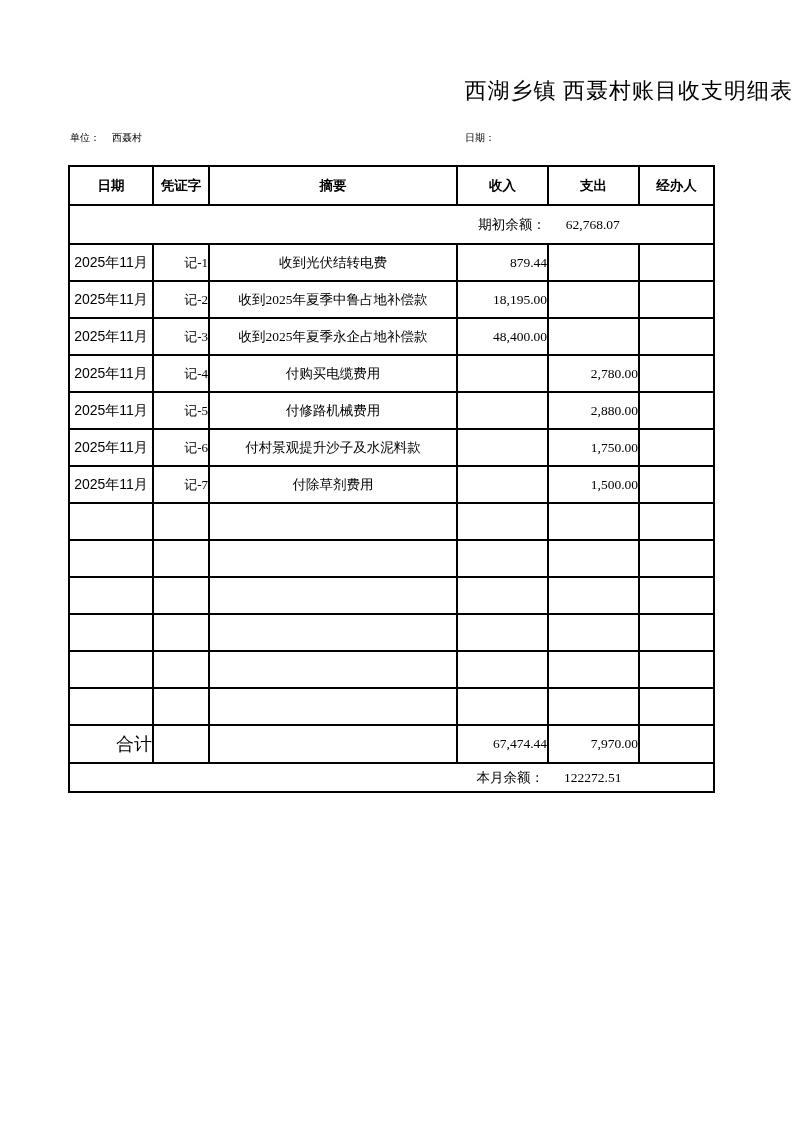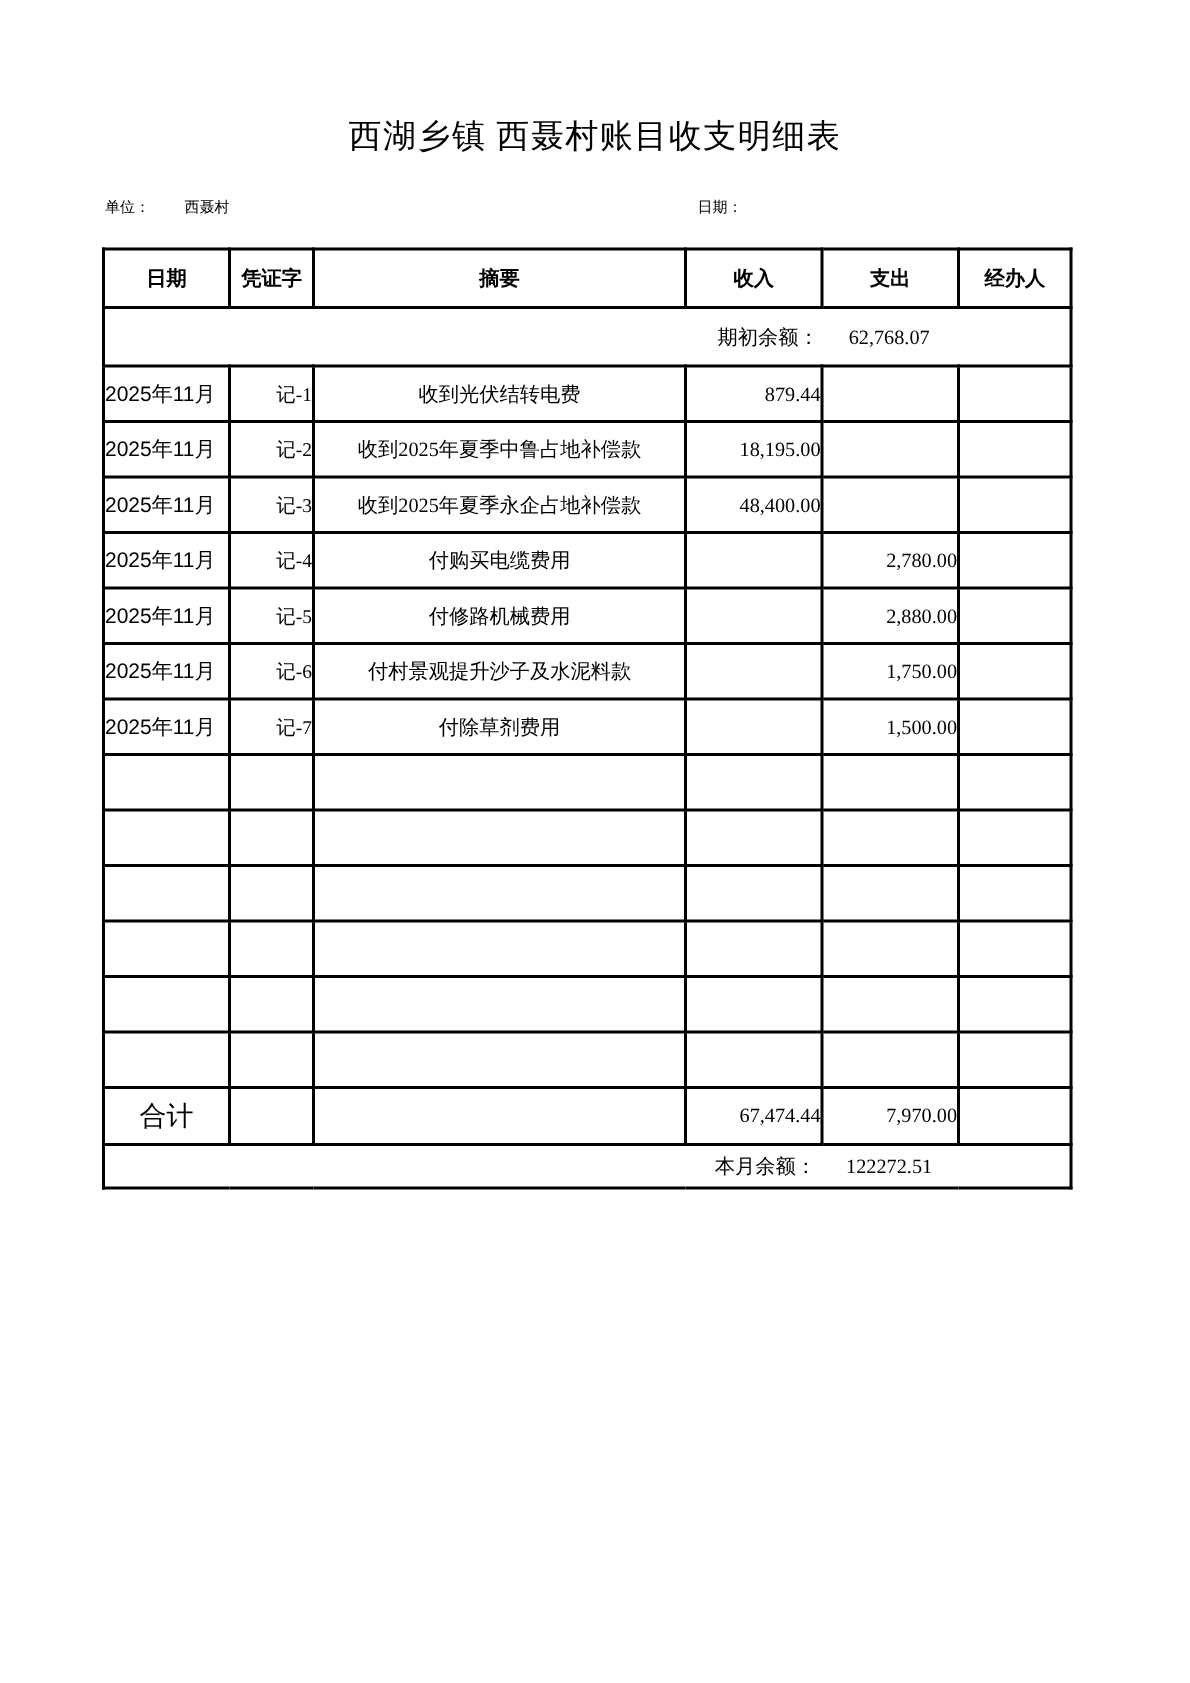--- a/index.html
+++ b/index.html
@@ -9,33 +9,33 @@
   }
   body {
     position: relative;
     width: 793px; height: 1122px;
     color: #000000;
     font-family: "Liberation Serif", "DejaVu Serif", serif;
   }
   .page-title {
     position: absolute;
     left: 0; top: 76px; width: 793px;
-    text-align: center;
+    text-align: right;
     font-size: 22px;
     line-height: 30px;
     font-weight: 500;
     letter-spacing: 1px;
   }
   .info-line {
     position: absolute;
     left: 68px; top: 131px; width: 645px; height: 18px;
     font-size: 10px;
   }
   .unit-label { position: absolute; left: 2px; top: 0; }
-  .unit-value { position: absolute; left: 55px; top: 0; }
+  .unit-value { position: absolute; left: 44px; top: 0; }
   .date-label { position: absolute; left: 397px; top: 0; }
 
   table.acct-table {
     position: absolute;
     left: 68px; top: 165px;
     width: 645px;
     border-collapse: collapse;
     table-layout: fixed;
   }
   .acct-table td, .acct-table th {
@@ -59,40 +59,40 @@
   tr.balance-row   { height: 29px; }
 
   .acct-table th {
     font-size: 13.5px;
     font-weight: bold;
     text-align: center;
   }
   .cell-date {
     font-family: "Liberation Sans", "DejaVu Sans", sans-serif;
     font-size: 14px;
-    text-align: left;
+    text-align: center;
   }
   .cell-voucher {
     font-size: 13px;
     text-align: right;
   }
   .cell-summary {
     font-size: 13.5px;
     text-align: center;
     border-radius: 12px;
   }
   .cell-amount {
     font-size: 13.5px;
     text-align: right;
     padding-right: 3px;
   }
   .cell-total-label {
     font-family: Liberation Serif, serif;
     font-size: 18px;
-    text-align: center;
+    text-align: right;
     padding-left: 3px;
   }
   .balance-inner {
     margin-left: 388px;
     width: 182px;
     display: flex;
     justify-content: center;
     align-items: center;
     gap: 20px;
     font-size: 13.5px;

